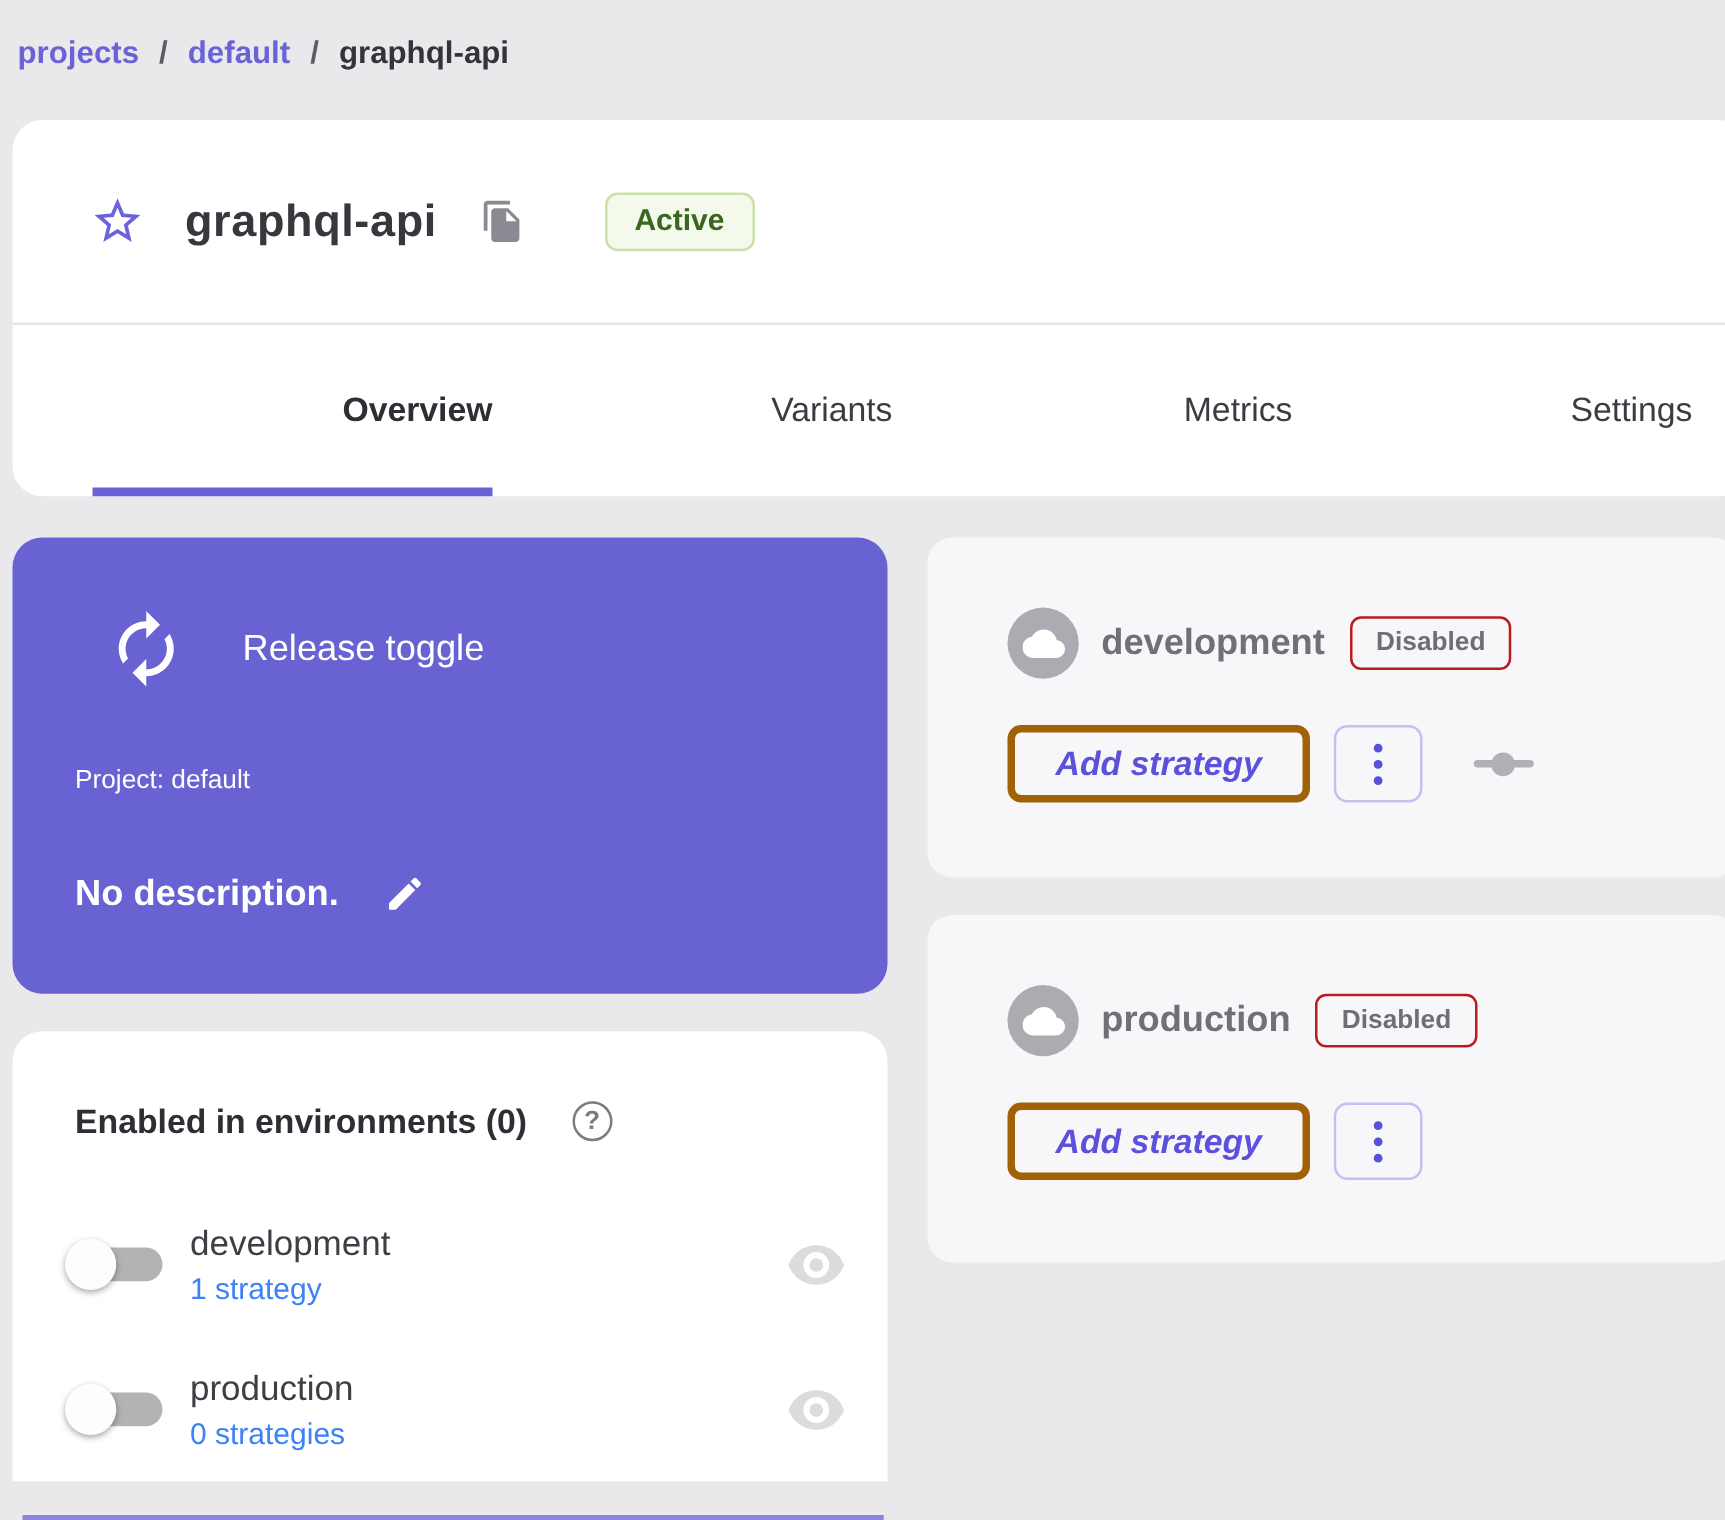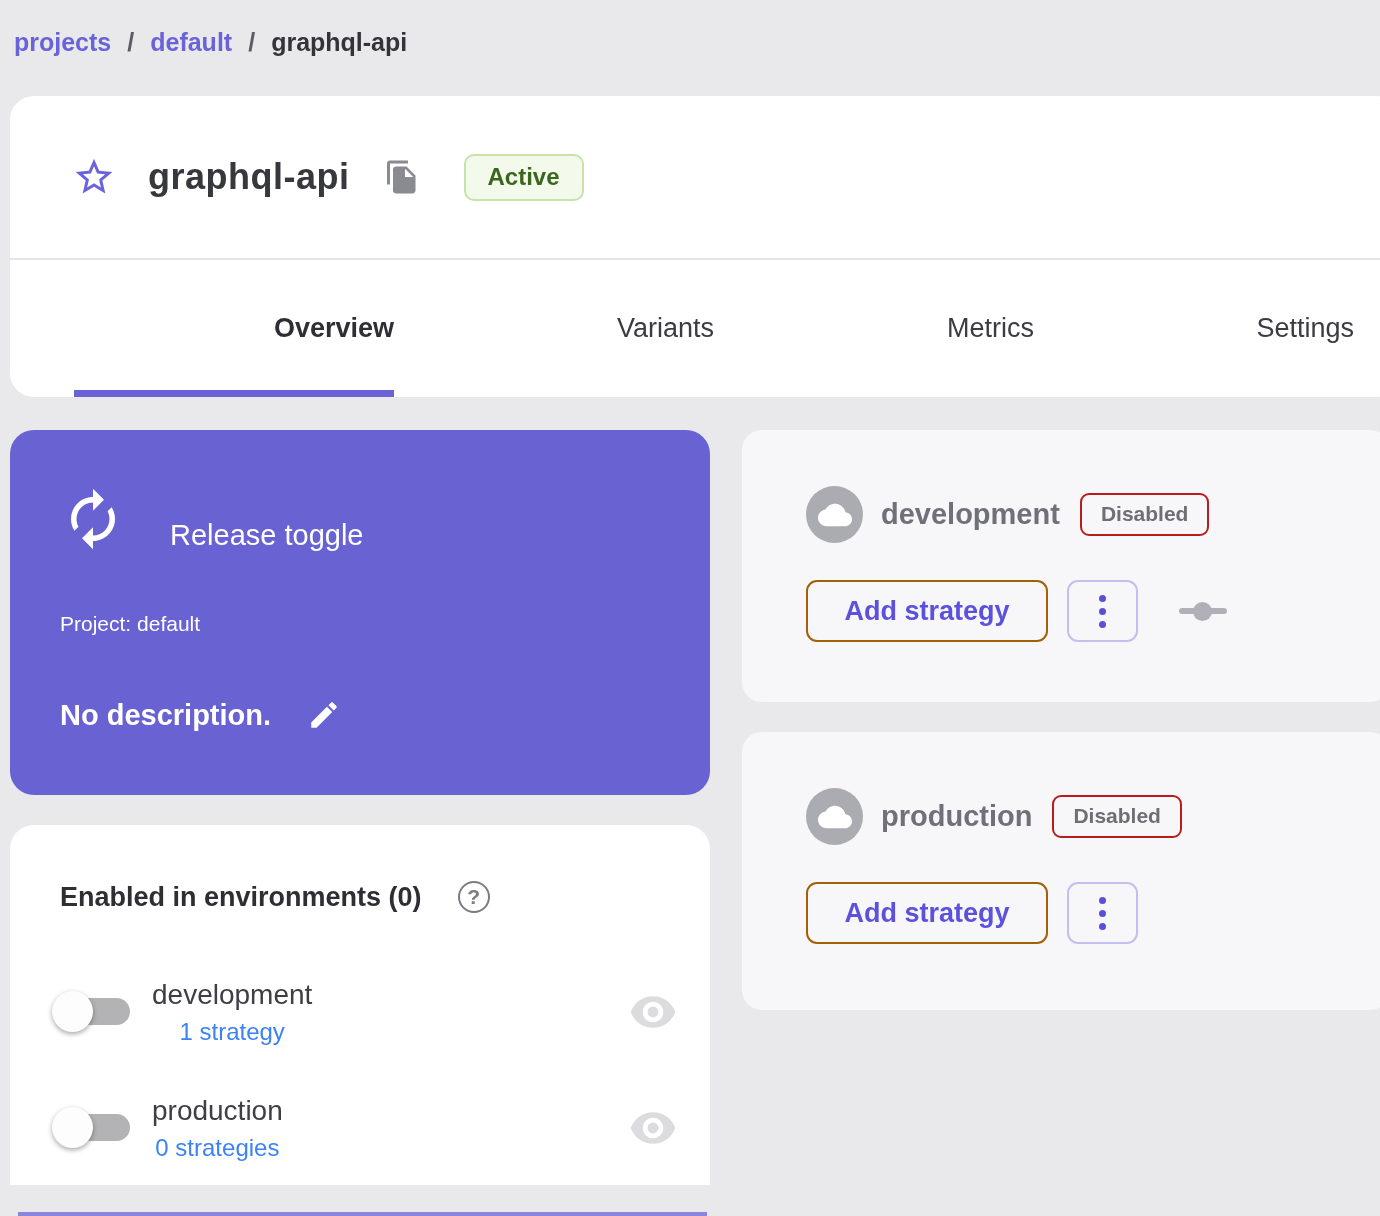--- a/index.html
+++ b/index.html
@@ -26,21 +26,21 @@
   .title-row {
     position:absolute; left:0; top:0; right:0; height:162px;
     display:flex; align-items:center; padding-left:62px;
   }
   .star-icon { width:44px; height:44px; flex:0 0 auto; }
   .feature-title {
     margin-left:32px; font-size:36px; font-weight:600; color:#37373e; letter-spacing:.5px;
   }
   .copy-icon { width:36px; height:36px; margin-left:34px; flex:0 0 auto; cursor:pointer; }
   .status-badge {
-    margin-left:44px; padding:7px 22px 8px;
+    margin-left:64px; padding:7px 22px 8px;
     background:#f3f9eb; border:2px solid #c9e2aa; border-radius:10px;
     font-size:24px; font-weight:700; color:#3a661d;
   }
   .header-divider {
     position:absolute; left:0; right:0; top:162px; height:2px; background:#e4e4e7;
   }
   .tabs-row {
     position:absolute; left:0; right:0; top:164px; bottom:0;
     display:flex; padding-left:64px;
   }
@@ -51,31 +51,31 @@
   .tab.active { font-weight:700; color:#2e2e34; }
   .tab-underline {
     position:absolute; left:0; right:0; bottom:0; height:7px; background:#6a63d8;
   }
 
   
   .purple-card {
     position:absolute; left:10px; top:430px; width:700px; height:365px;
     background:#6862d3; border-radius:24px; color:#ffffff;
   }
-  .pc-head { position:absolute; left:50px; top:56px; display:flex; align-items:flex-end; }
+  .pc-head { position:absolute; left:74px; top:56px; display:flex; align-items:center; }
   .sync-icon { width:66px; height:66px; }
   .pc-type-label { margin-left:44px; font-size:29px; }
   .pc-project { position:absolute; left:50px; top:182px; font-size:21px; }
   .pc-desc { position:absolute; left:50px; top:268px; display:flex; align-items:center; font-size:29px;font-weight:bold; }
   .edit-icon { width:34px; height:34px; margin-left:36px; cursor:pointer; }
 
   
   .env-panel {
     position:absolute; left:10px; top:825px; width:700px; height:360px;
-    background:#ffffff; border-radius:24px 24px 0 0;text-align:center;
+    background:#ffffff; border-radius:24px 24px 0 0;
   }
   .panel-heading {
     position:absolute; left:50px; top:56px; display:flex; align-items:center;
     font-size:27px; font-weight:700; color:#2e2e34;
   }
   .help-icon {
     margin-left:36px; width:32px; height:32px; border:2.5px solid #7b7b84; border-radius:50%;
     display:flex; align-items:center; justify-content:center;
     font-size:21px; font-weight:700; color:#7b7b84; cursor:pointer;
   }
@@ -118,22 +118,22 @@
   .cloud-avatar svg { width:34px; height:24px; }
   .card-env-name { margin-left:18px; font-size:29px; font-weight:600; color:#70707a; }
   .disabled-badge {
     margin-left:20px; padding:7px 19px 8px;
     border:2px solid #b91c1c; border-radius:9px;
     font-size:21px; font-weight:700; color:#6e6e77;
   }
   .card-actions { position:absolute; left:64px; top:150px; display:flex; align-items:center; }
   .add-strategy-btn {
     width:242px; height:62px; background:transparent;
-    border:2px solid #a16207; border-radius:11px;
-    font-family:inherit; font-size:27px; font-weight:700; color:#5b51dc; cursor:pointer;
+    border:6px solid #a16207; border-radius:11px;
+    font-family:inherit; font-size:27px; font-weight:700; color:#5b51dc; cursor:pointer;font-style:italic;
   }
   .kebab-btn {
     width:71px; height:62px; margin-left:19px; background:transparent;
     border:2px solid #c3bfee; border-radius:11px; cursor:pointer;
     display:flex; flex-direction:column; align-items:center; justify-content:center; gap:6px;
   }
   .kebab-btn i { width:7px; height:7px; border-radius:50%; background:#5a50d8; }
   .commit-icon { position:relative; width:48px; height:20px; margin-left:41px; }
   .commit-line {
     position:absolute; left:0; right:0; top:7px; height:6px; border-radius:3px; background:#b0b0b8;

